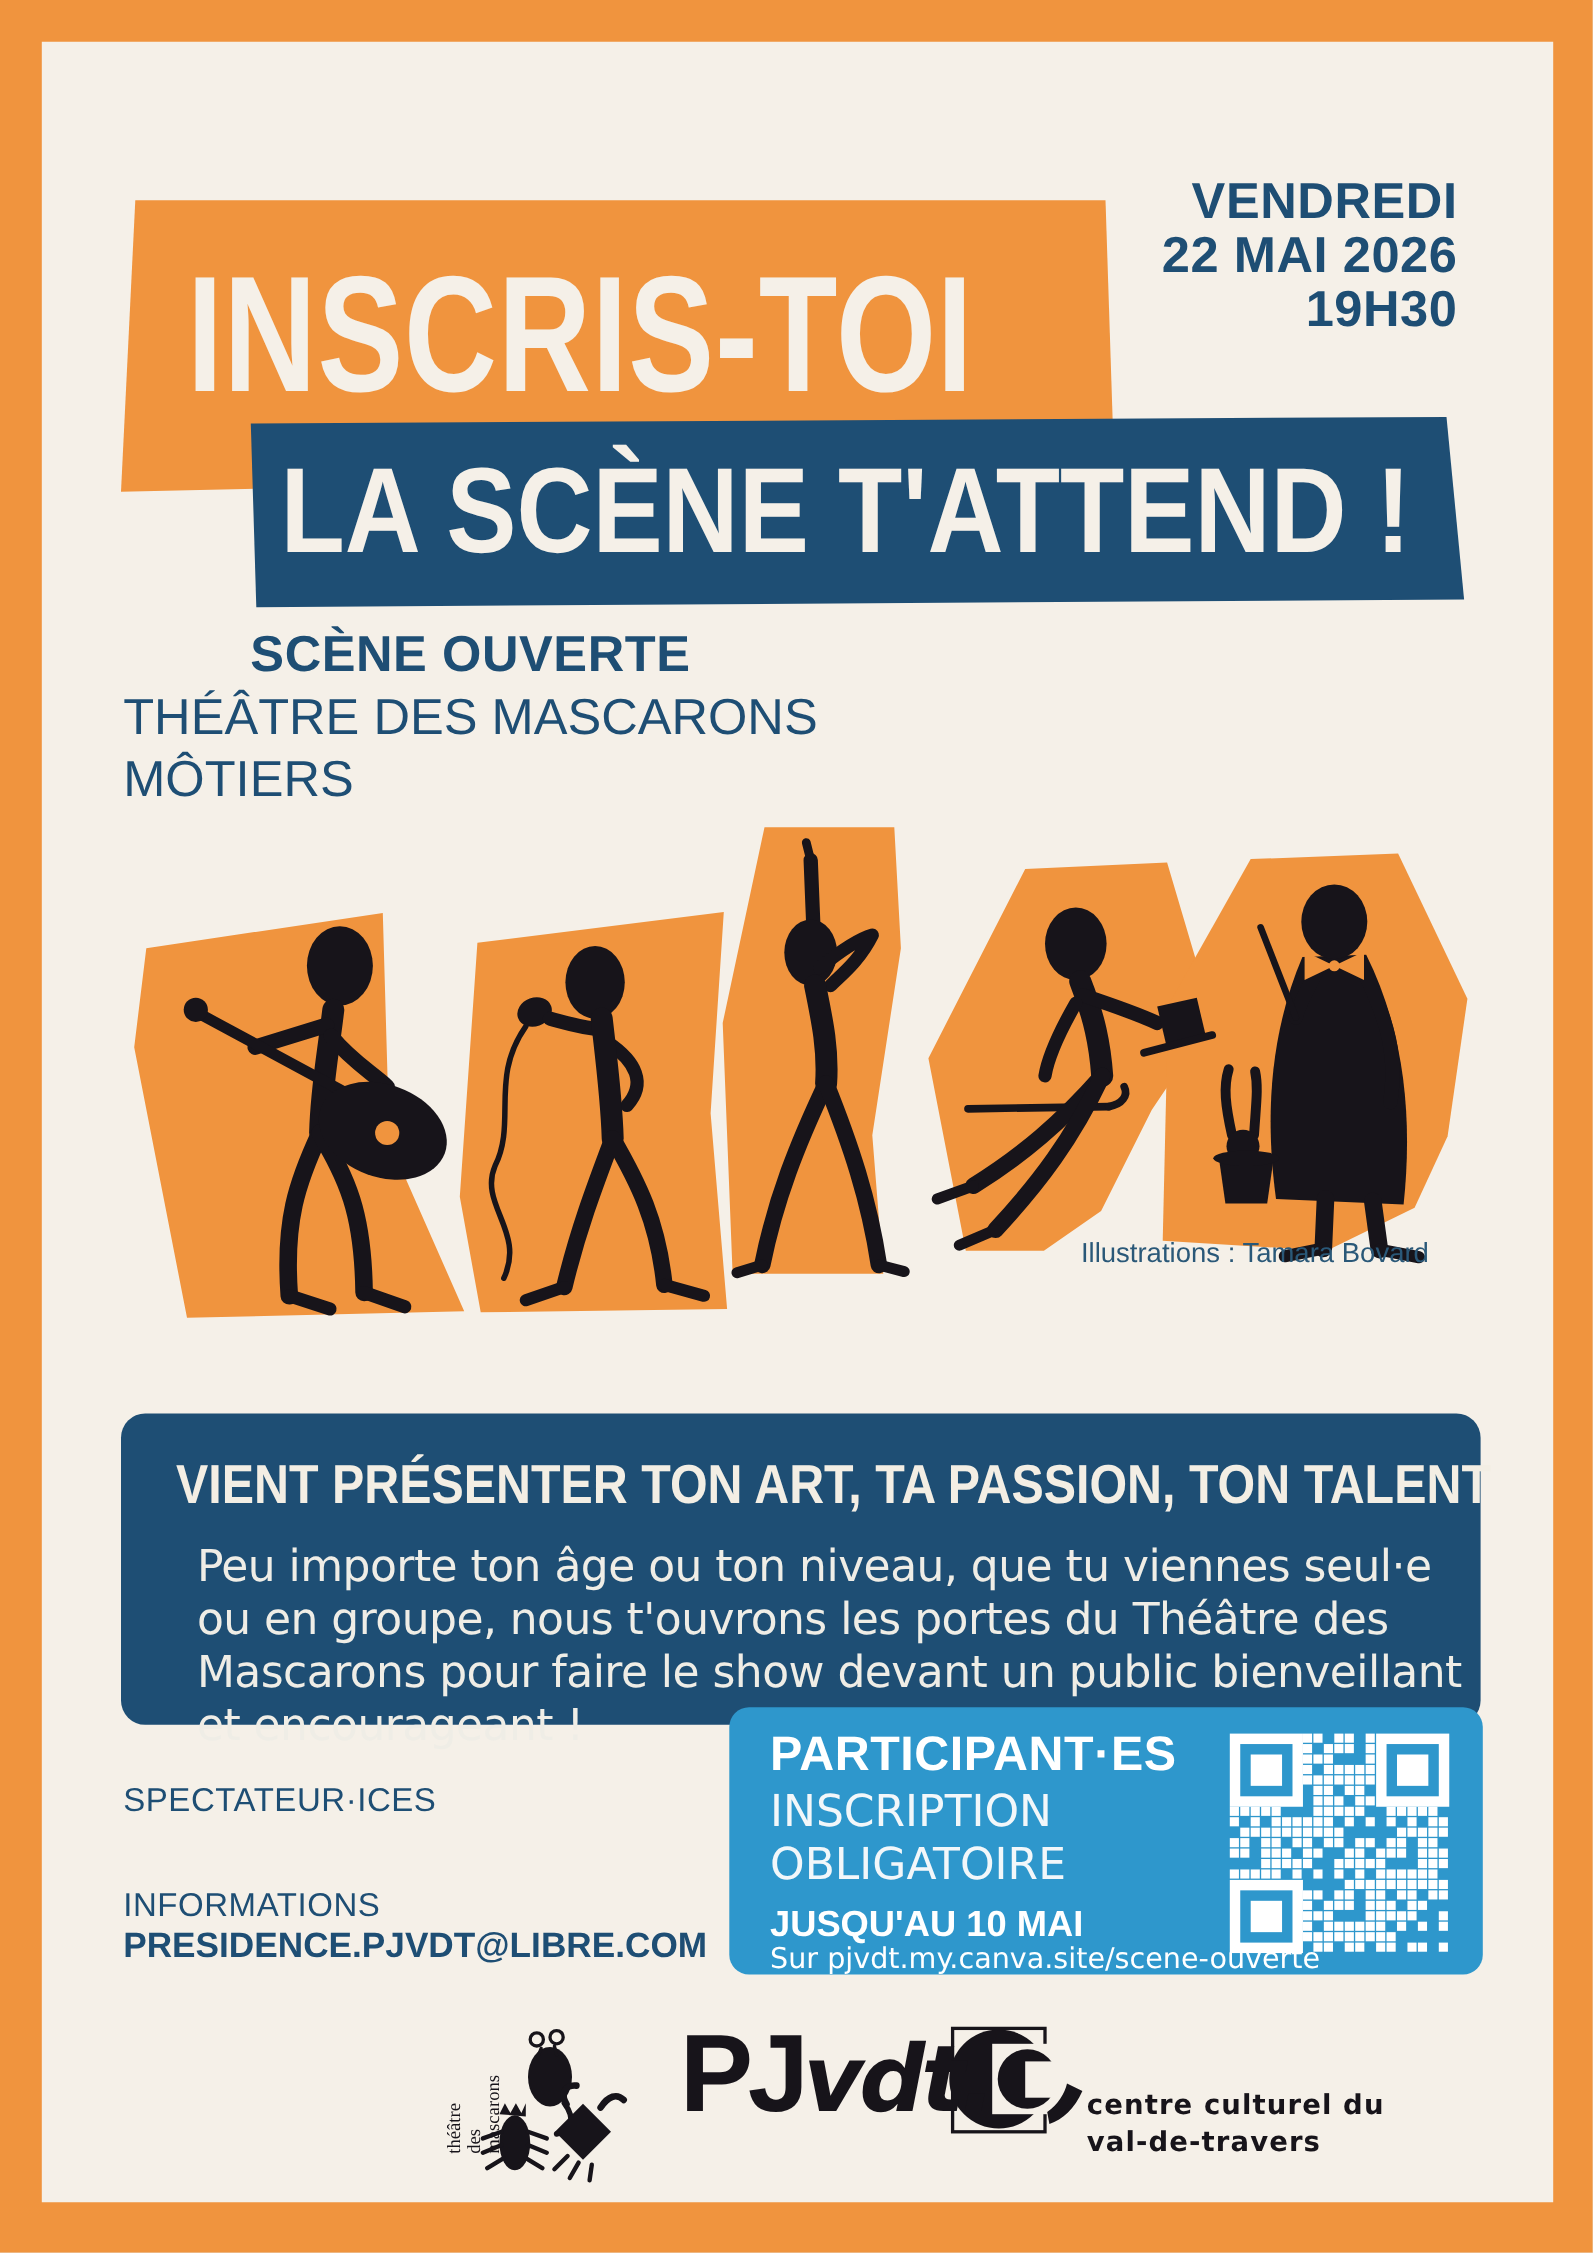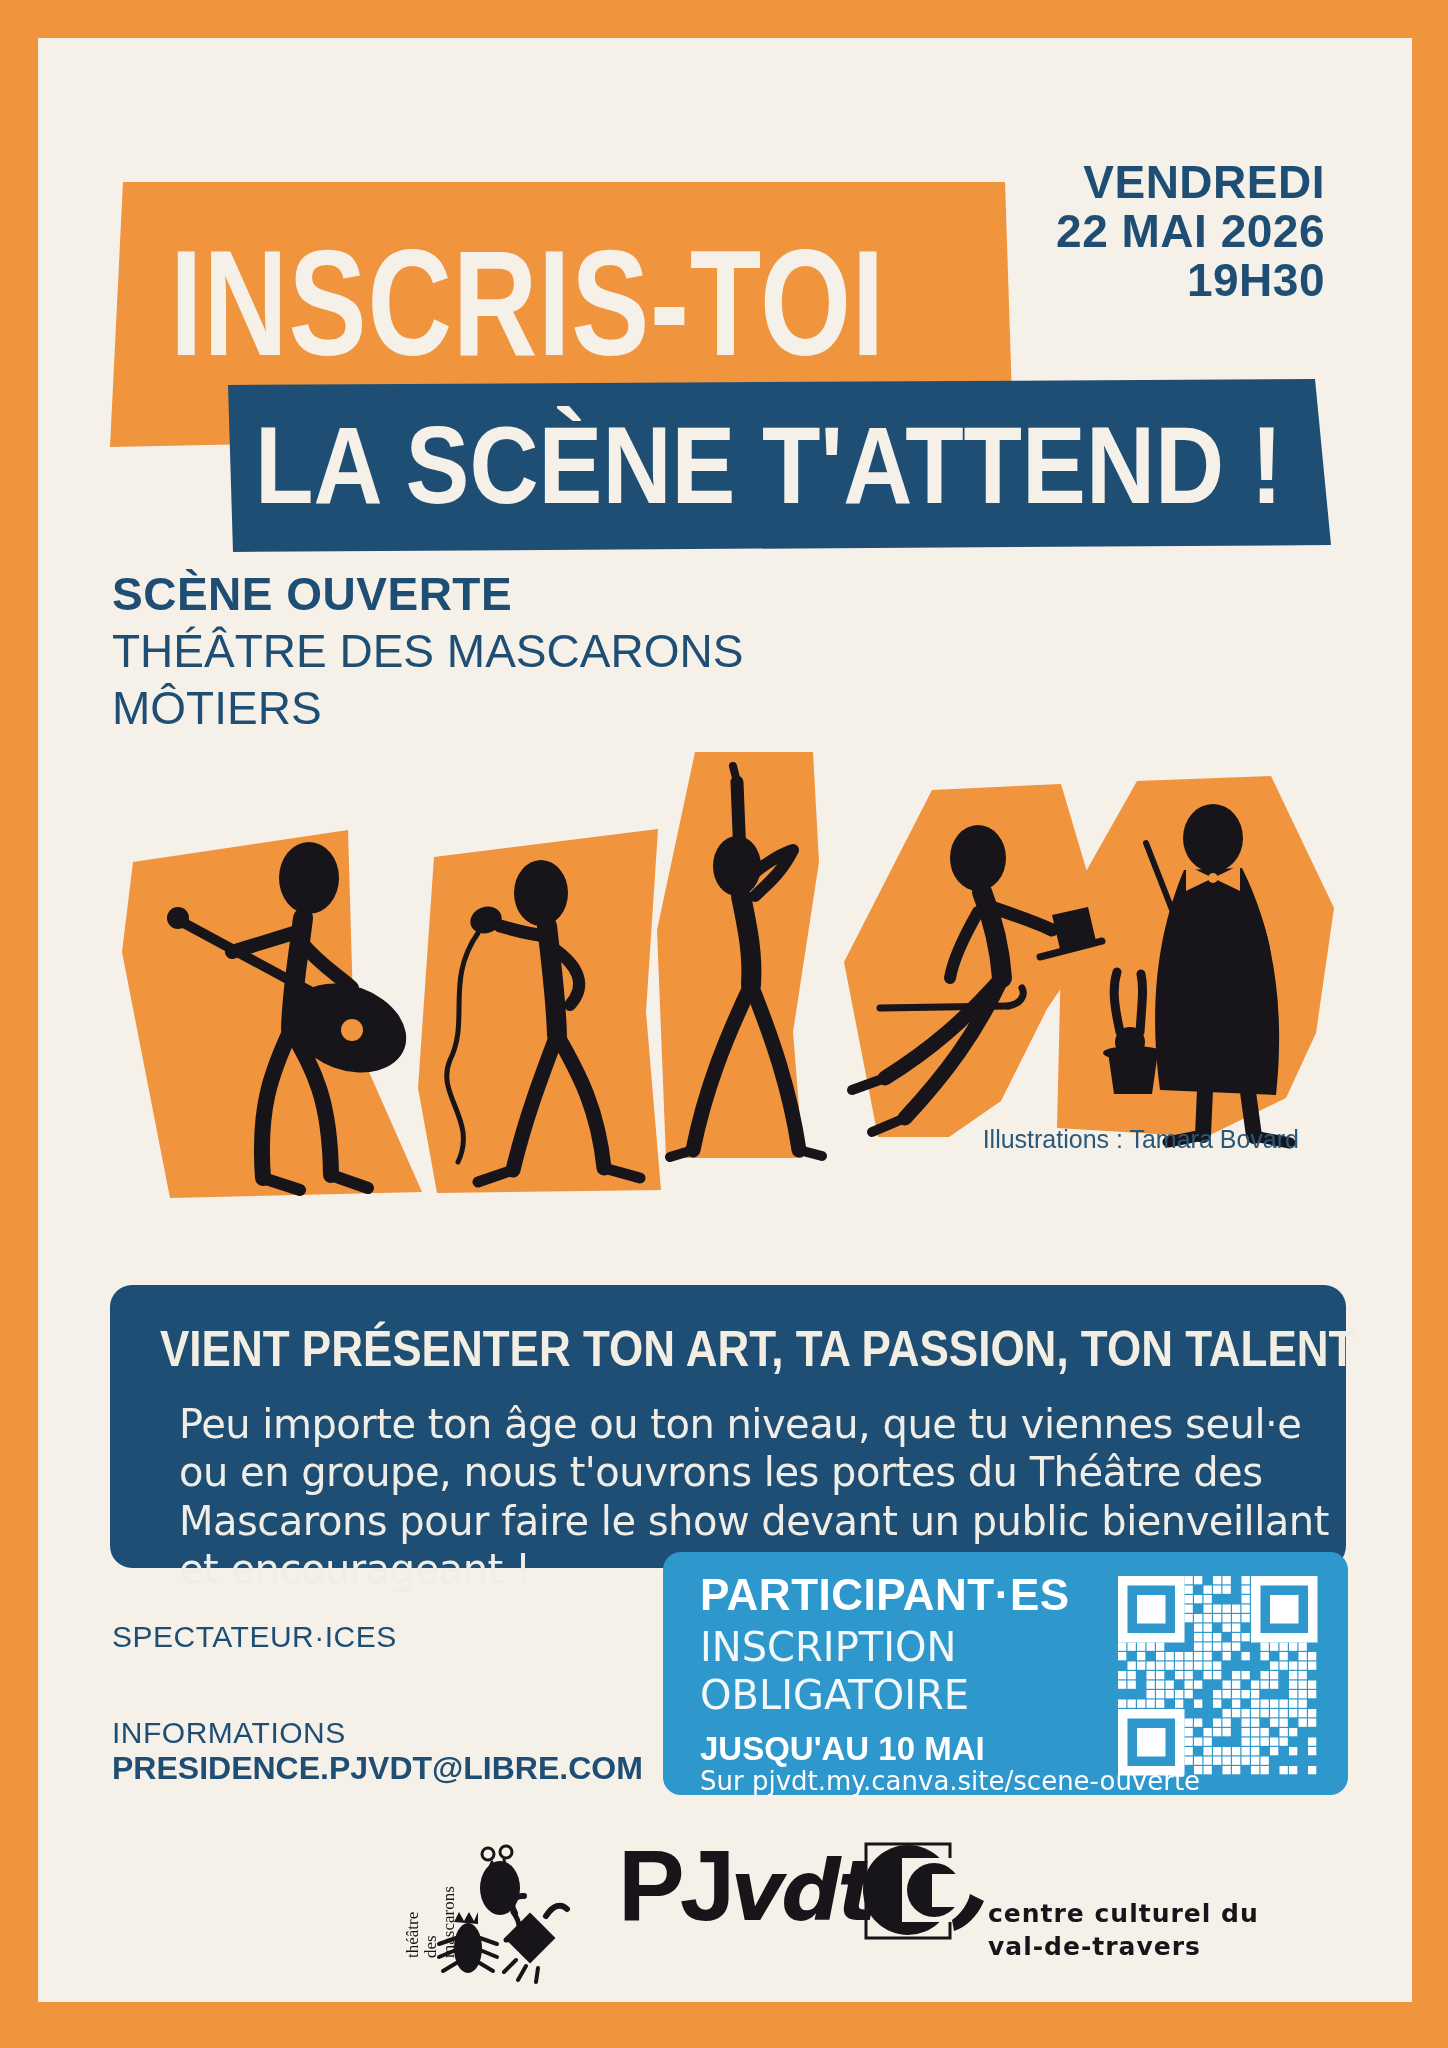--- a/index.html
+++ b/index.html
@@ -16,21 +16,21 @@
   
   .date-block{right:87px;top:120px;text-align:right;font-weight:bold;
     font-size:46px;line-height:1.06;color:#1E4E74;letter-spacing:.5px;}
   
   .t-inscris{left:132px;top:190px;font-weight:bold;font-size:150px;line-height:150px;color:#F5F0E8;white-space:nowrap;}
   .t-inscris .cond{display:inline-block;transform:scaleX(.78);transform-origin:left center;letter-spacing:1px;}
   .t-scene{left:217px;top:372px;font-weight:bold;font-size:110px;line-height:110px;color:#F5F0E8;white-space:nowrap;}
   .t-scene .cond{display:inline-block;transform:scaleX(.87);transform-origin:left center;}
   
   .venue{left:74px;top:528px;font-size:46px;line-height:1.24;color:#1E4E74;white-space:nowrap;}
-  .venue .b{font-weight:bold;letter-spacing:.5px;}
+  .venue .b{font-weight:bold;letter-spacing:.5px;text-align:center;}
   
   .credit{right:113px;top:1087px;font-size:25px;color:#2A5878;margin-left:39px;}
   
   .pitch-box{left:72px;top:1247px;width:1236px;height:283px;background:#1E4E74;border-radius:22px;}
   .pitch-head{left:122px;top:1282px;font-weight:bold;font-size:50px;color:#F3EEE4;white-space:nowrap;}
   .pitch-head .cond{display:inline-block;transform:scaleX(.88);transform-origin:left center;}
   .pitch-body{left:122px;top:1362px;width:1160px;font-size:40px;line-height:1.21;color:#EFEDE6;white-space:pre-line;font-family:"DejaVu Sans", sans-serif;letter-spacing:-0.5px;margin-left:19px;}
   
   .part-box{left:625px;top:1514px;width:685px;height:243px;background:#2E97CC;border-radius:18px;}
   .part-title{left:662px;top:1532px;font-weight:bold;font-size:44px;color:#FFFFFF;letter-spacing:.5px;}

